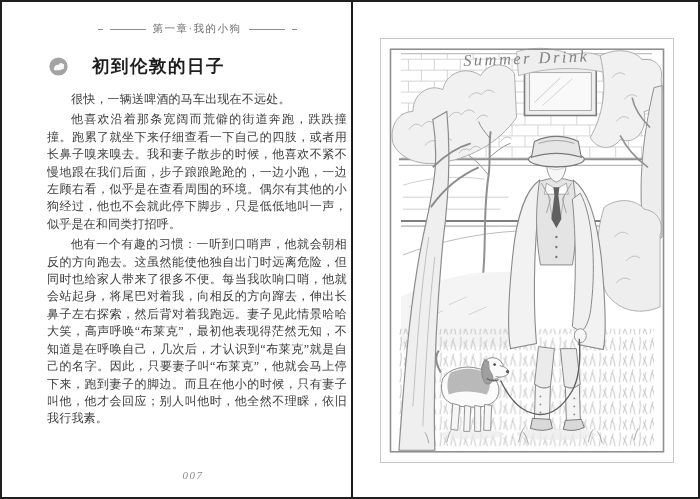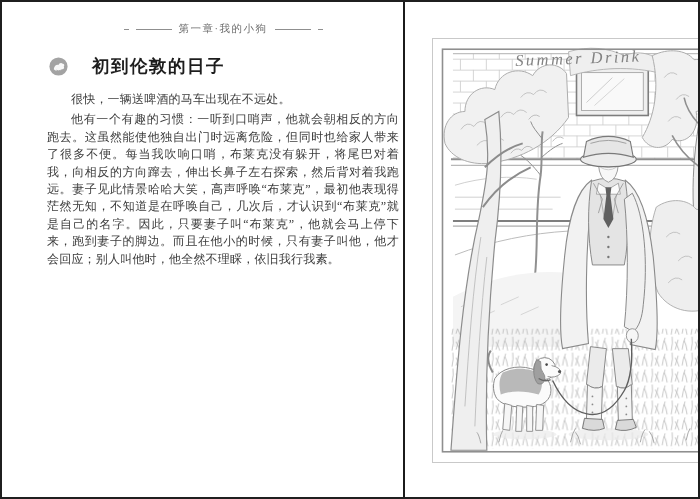--- a/index.html
+++ b/index.html
@@ -7,21 +7,21 @@
     position:relative;
     width:700px; height:499px;
     box-sizing:border-box;
     border:2px solid #1f1f1f;
     background:#ffffff;
     display:flex;
     font-family:"Liberation Serif","DejaVu Serif",serif;
     overflow:hidden;
   }
   .page-left {
-    width:401px; position:relative; box-sizing:border-box;
+    width:349px; position:relative; box-sizing:border-box;
     padding:20px 4px 0 45px;
   }
   .gutter { width:2px; background:#1b1b1b; }
   .page-right { flex:1; position:relative; background:#fff; }
 
   .chapter-header {
     display:flex; align-items:center; justify-content:center; gap:7px;
     color:#6b6b6b; font-size:10.5px; letter-spacing:1.5px;
     margin-bottom:18px; white-space:nowrap;
   }
@@ -75,23 +75,25 @@
       <svg class="badge" viewBox="0 0 18 18">
         <circle cx="9" cy="9" r="8.6" fill="#a3a3a3"></circle>
         <path d="M4.5,11.5 C5,8.5 7,7 9,7.5 C9.5,5.5 12,5 13,6.5 C14.5,6.5 15,8 14,9 C15,10.5 13.5,12 12,11.5 C10.5,13.5 6.5,13.5 4.5,11.5 Z" fill="#ffffff" opacity="0.92"></path>
         <path d="M7,12.5 q2,1.2 4,0" stroke="#a3a3a3" stroke-width="0.8" fill="none"></path>
       </svg>
       <h1>初到伦敦的日子</h1>
     </div>
 
     <div class="body-text">
       <p>很快，一辆送啤酒的马车出现在不远处。</p>
-      <p>他有一个有趣的习惯：一听到口哨声，他就会朝相反的方向跑去。这虽然能使他独自出门时远离危险，但同时也给家人带来了很多不便。每当我吹响口哨，布莱克没有躲开，将尾巴对着我，向相反的方向蹿去，伸出长鼻子左右探索，然后背对着我跑远。妻子见此情景哈哈大笑，高声呼唤“布莱克”，最初他表现得茫然无知，不知道是在呼唤自己，几次后，才认识到“布莱克”就是自己的名字。因此，只要妻子叫“布莱克”，他就会马上停下来，跑到妻子的脚边。而且在他小的时候，只有妻子叫他，他才会回应；别人叫他时，他全然不理睬，依旧我行我素。</p>
+      <p>他喜欢沿着那条宽阔而荒僻的街道奔跑，跌跌撞撞。跑累了就坐下来仔细查看一下自己的四肢，或者用长鼻子嗅来嗅去。我和妻子散步的时候，他喜欢不紧不慢地跟在我们后面，步子踉踉跄跄的，一边小跑，一边左顾右看，似乎是在查看周围的环境。偶尔有其他的小狗经过，他也不会就此停下脚步，只是低低地叫一声，似乎是在和同类打招呼。</p>
+      <p>他有一个有趣的习惯：一听到口哨声，他就会朝相反的方向跑去。这虽然能使他独自出门时远离危险，但同时也给家人带来了很多不便。每当我吹响口哨，他就会站起身，将尾巴对着我，向相反的方向蹿去，伸出长鼻子左右探索，然后背对着我跑远。妻子见此情景哈哈大笑，高声呼唤“布莱克”，最初他表现得茫然无知，不知道是在呼唤自己，几次后，才认识到“布莱克”就是自己的名字。因此，只要妻子叫“布莱克”，他就会马上停下来，跑到妻子的脚边。而且在他小的时候，只有妻子叫他，他才会回应；别人叫他时，他全然不理睬，依旧我行我素。</p>
     </div>
 
+    <div class="page-number">007</div>
   </div>
 
   <div class="gutter"></div>
 
   <div class="page-right">
     <figure class="illustration-frame">
       <svg viewBox="0 0 277 407">
         <defs>
           <pattern id="brick" width="26" height="22" patternUnits="userSpaceOnUse">
             <path d="M0,0.5 H26 M0,11.5 H26 M6.5,0 V11.5 M19.5,11.5 V22" stroke="#c2c2c2" stroke-width="0.8" fill="none"></path>

